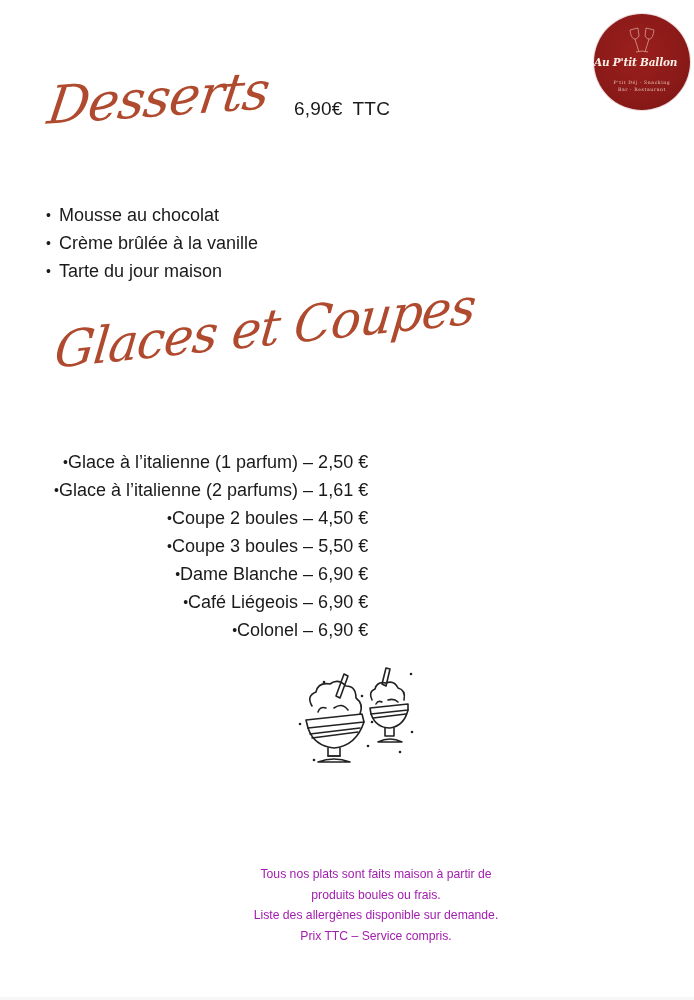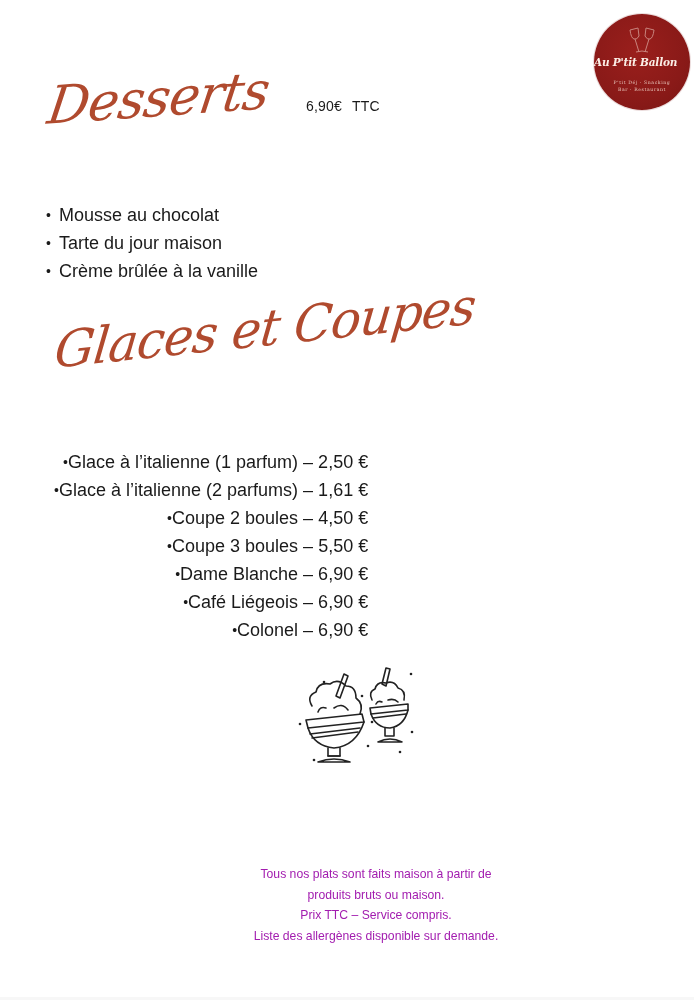--- a/index.html
+++ b/index.html
@@ -94,25 +94,24 @@
       top: 322px;
       font-size: 50px;
       letter-spacing: -1px;
       transform: rotate(-6deg) skewX(-12deg);
     }
 
     .desserts-price {
       position: absolute;
       left: 294px;
       top: 98px;
-      font-size: 14px;
+      font-size: 19px;
       color: #1a1a1a;
       white-space: nowrap;
       letter-spacing: 0.2px;
-      margin-left: 12px;
     }
     .desserts-price .ttc { margin-left: 10px; }
 
     
     .menu-list {
       position: absolute;
       left: 46px;
       margin: 0;
       padding: 0;
       list-style: none;
@@ -174,22 +173,22 @@
     <div class="logo-sub l2">Bar  ·  Restaurant</div>
   </div>
 
   <div class="script-title title-desserts">Desserts</div>
   <div class="desserts-price">
     <span>6,90€</span><span class="ttc">TTC</span>
   </div>
 
   <ul class="menu-list list-desserts">
     <li><span class="bullet">•</span><span>Mousse au chocolat</span></li>
+    <li><span class="bullet">•</span><span>Crème brûlée à la vanille</span></li>
     <li><span class="bullet">•</span><span>Tarte du jour maison</span></li>
-    <li><span class="bullet">•</span><span>Crème brûlée à la vanille</span></li>
   </ul>
 
   <div class="script-title title-glaces">Glaces et Coupes</div>
 
   <ul class="menu-list list-glaces">
     <li><span class="bullet">•</span><span>Glace à l’italienne (1 parfum) – 2,50 €</span></li>
     <li><span class="bullet">•</span><span>Glace à l’italienne (2 parfums) – 1,61 €</span></li>
     <li><span class="bullet">•</span><span>Coupe 2 boules – 4,50 €</span></li>
     <li><span class="bullet">•</span><span>Coupe 3 boules – 5,50 €</span></li>
     <li><span class="bullet">•</span><span>Dame Blanche – 6,90 €</span></li>
@@ -233,19 +232,19 @@
       <circle cx="78" cy="84" r="1.3"></circle>
       <circle cx="110" cy="90" r="1.3"></circle>
       <circle cx="24" cy="98" r="1.3"></circle>
       <circle cx="121" cy="12" r="1.3"></circle>
       <circle cx="122" cy="70" r="1.3"></circle>
     </g>
   </svg>
 
   <div class="footer-notes">
     <div>Tous nos plats sont faits maison à partir de</div>
-    <div>produits bruts ou maison.</div>
+    <div>produits boules ou frais.</div>
+    <div>Liste des allergènes disponible sur demande.</div>
     <div>Prix TTC – Service compris.</div>
-    <div>Liste des allergènes disponible sur demande.</div>
   </div>
 
   <div class="bottom-strip"></div>
 </div>
 
 </body></html>

